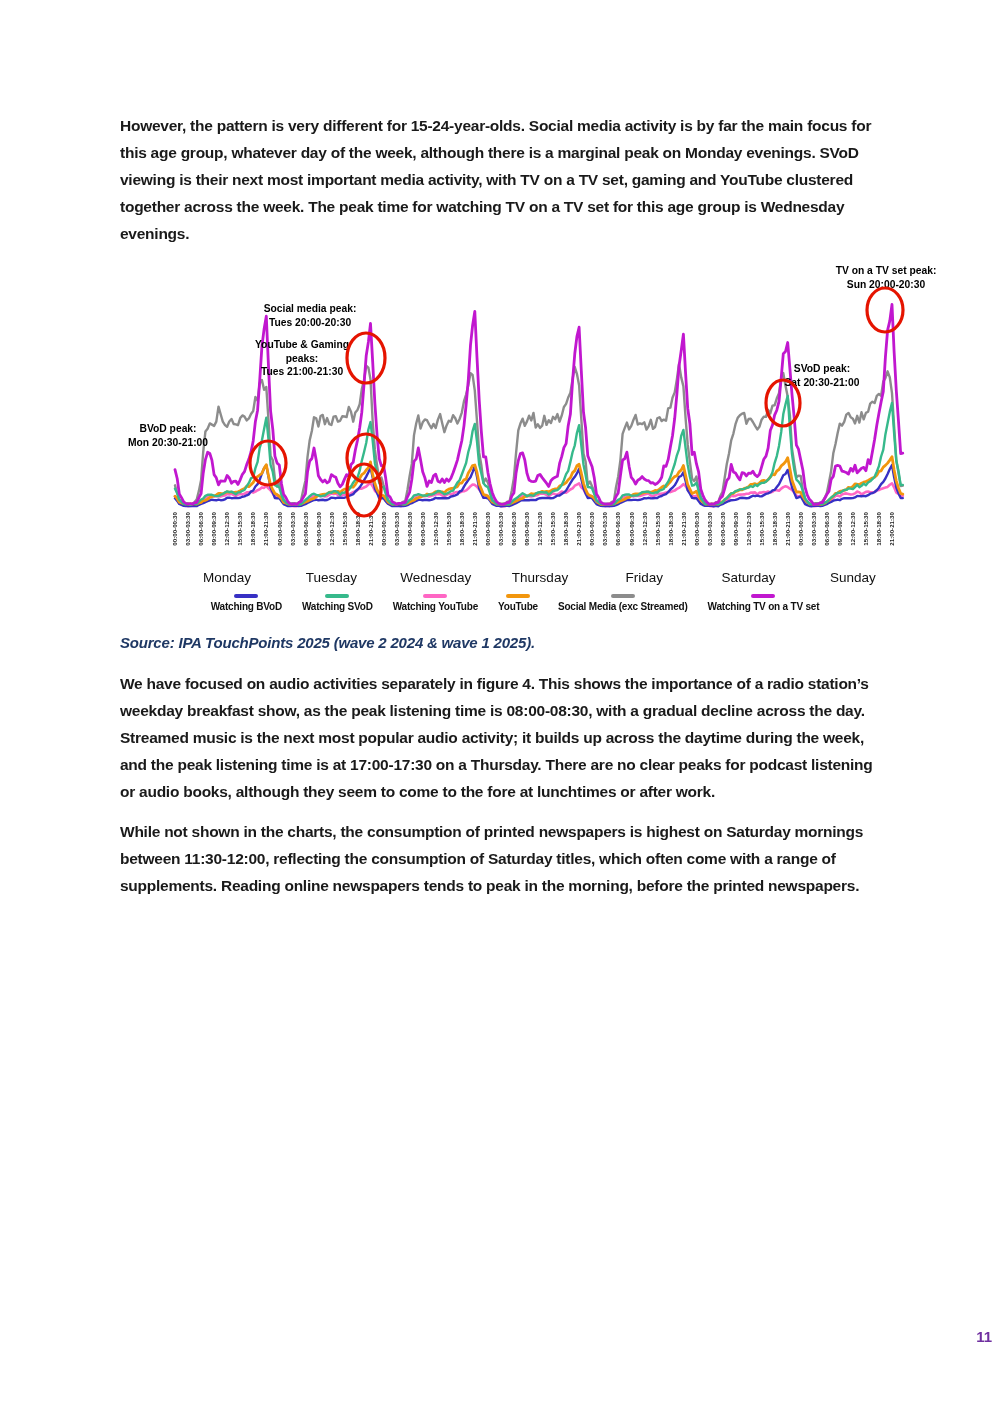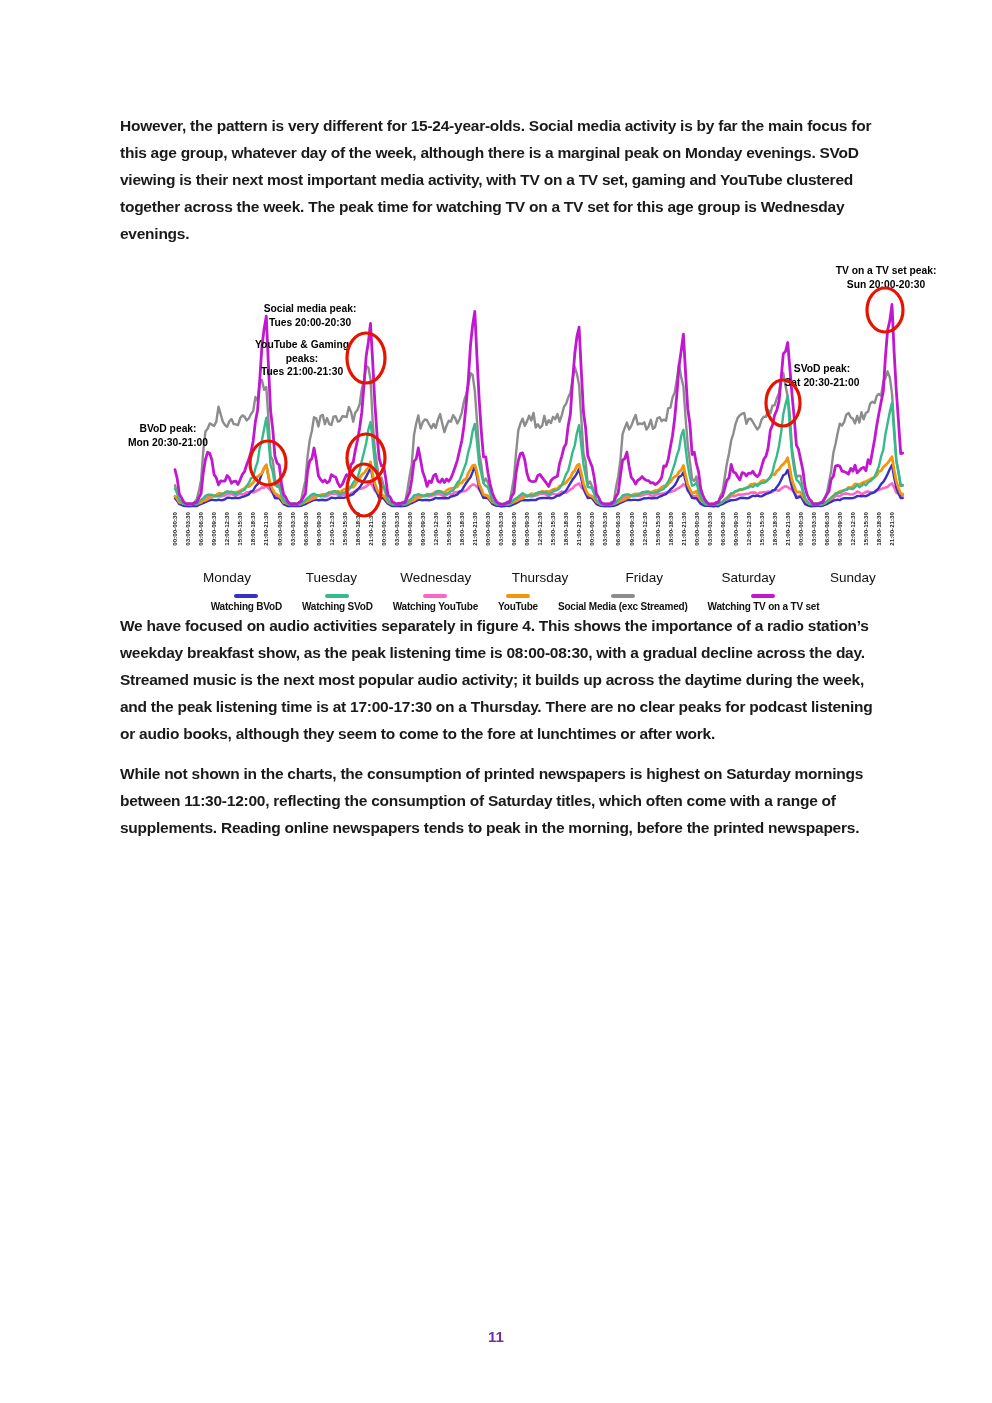--- a/index.html
+++ b/index.html
@@ -23,21 +23,21 @@
     width:790px;margin:2px 0 0 0;
   }
   .legend-item{display:flex;align-items:center;gap:3px;flex-direction:column;}
   .legend-swatch{width:24px;height:3.5px;border-radius:2px;flex:0 0 auto;}
   .legend-label{font-size:10px;font-weight:700;color:#111;letter-spacing:-0.2px;white-space:nowrap;}
   .source{
     font-size:15px;line-height:22px;font-style:italic;font-weight:600;
     color:#1F3864;letter-spacing:-0.2px;margin:20px 0 16px 0;
   }
   .pagenum{
-    position:absolute;left:0;right:0;bottom:58px;text-align:center;
+    position:absolute;left:0;right:0;bottom:58px;text-align:right;
     font-size:15px;font-weight:700;color:#7030A0;
   }
 </style>
 </head>
 <body>
 
 <div class="page">
 
   <p class="para">However, the pattern is very different for 15-24-year-olds. Social media activity is by far the main focus for this age group, whatever day of the week, although there is a marginal peak on Monday evenings. SVoD viewing is their next most important media activity, with TV on a TV set, gaming and YouTube clustered together across the week. The peak time for watching TV on a TV set for this age group is Wednesday evenings.</p>
 
@@ -146,19 +146,20 @@
           <span class="legend-swatch" style="background: rgb(140, 140, 140);"></span>
           <span class="legend-label">Social Media (exc Streamed)</span>
         </div>
         <div class="legend-item">
           <span class="legend-swatch" style="background: rgb(193, 23, 207);"></span>
           <span class="legend-label">Watching TV on a TV set</span>
         </div>
       </div>
   </div>
 
+  <p class="source">Source: IPA TouchPoints 2025 (wave 2 2024 &amp; wave 1 2025).</p>
 
   <p class="para">We have focused on audio activities separately in figure 4. This shows the importance of a radio station’s weekday breakfast show, as the peak listening time is 08:00-08:30, with a gradual decline across the day. Streamed music is the next most popular audio activity; it builds up across the daytime during the week, and the peak listening time is at 17:00-17:30 on a Thursday. There are no clear peaks for podcast listening or audio books, although they seem to come to the fore at lunchtimes or after work.</p>
   <p class="para">While not shown in the charts, the consumption of printed newspapers is highest on Saturday mornings between 11:30-12:00, reflecting the consumption of Saturday titles, which often come with a range of supplements. Reading online newspapers tends to peak in the morning, before the printed newspapers.</p>
 
 </div>
 
 <div class="pagenum">11</div>
 
 </body></html>

